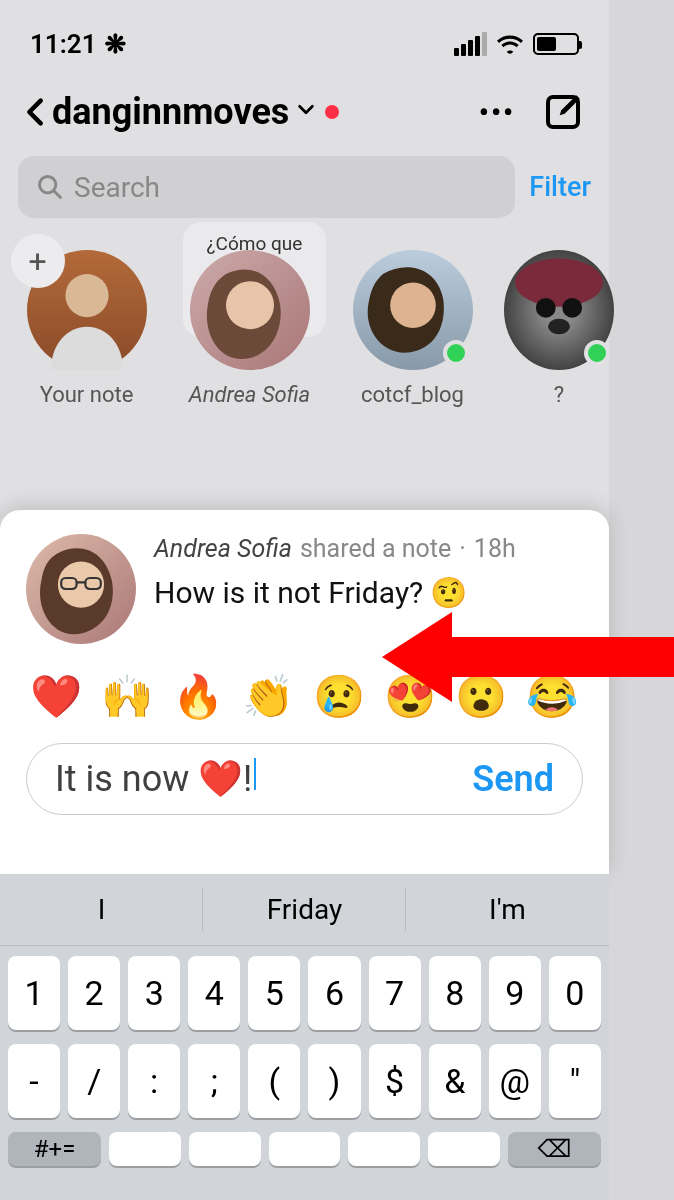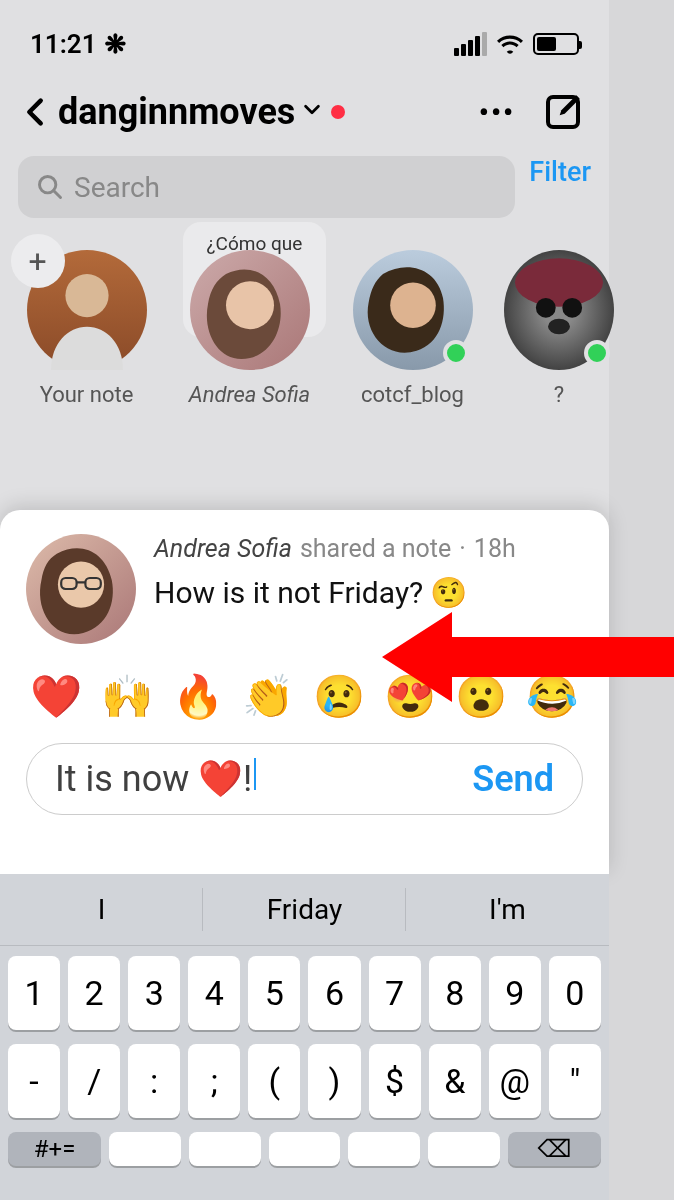--- a/index.html
+++ b/index.html
@@ -16,28 +16,28 @@
   .signal-bars span { width: 5px; background: #000; border-radius: 1px; }
   .signal-bars .b1 { height: 8px; } .signal-bars .b2 { height: 12px; } .signal-bars .b3 { height: 16px; } .signal-bars .b4 { height: 20px; }
   .signal-bars .b5 { height: 24px; background:#aaa;}
   .wifi { width: 26px; height: 20px; }
   .battery { width: 46px; height: 22px; border: 2px solid #000; border-radius: 5px; position: relative; }
   .battery::after { content: ""; position: absolute; right: -5px; top: 6px; width: 3px; height: 8px; background: #000; border-radius: 0 2px 2px 0; }
   .battery .fill { position: absolute; left: 2px; top: 2px; bottom: 2px; width: 45%; background: #000; border-radius: 2px; }
 
   .header { display: flex; align-items: center; padding: 20px 24px 10px 18px; }
   .back-chevron { width: 34px; height: 34px; display:flex;align-items:center;justify-content:center;}
-  .header-title { font-size: 36px; font-weight: 700; color: #000; margin-left: 6px; display:flex;align-items:center;}
+  .header-title { font-size: 36px; font-weight: 700; color: #000; display:flex;align-items:center;}
   .chevron-down { margin-left: 6px; font-size: 20px;}
   .red-dot { width: 14px; height: 14px; background: #ff2e44; border-radius: 50%; margin-left: 8px; }
   .header-spacer { flex: 1; }
   .more-dots { font-size: 28px; letter-spacing: 2px; color:#000; margin-right: 26px; font-weight:700;}
   .compose { width: 44px; height: 44px; display:flex;align-items:center;justify-content:center;}
 
-  .search-row { display: flex; padding: 12px 18px; gap: 14px; }
+  .search-row { display: flex; align-items: center; padding: 12px 18px; gap: 14px; }
   .search-box { flex: 1; height: 62px; background: #d0d0d2; border-radius: 16px; display: flex; align-items: center; padding: 0 18px; color: #888; font-size: 28px; }
   .search-box svg { margin-right: 10px; }
   .filter-link { color: #1c97f3; font-size: 27px; font-weight: 500; }
 
   .notes-row { display: flex; padding: 20px 0 10px 20px; gap: 30px; align-items:flex-end;}
   .note-item { display: flex; flex-direction: column; align-items: center; width: 150px; position:relative;}
   .avatar-circle { width: 120px; height: 120px; border-radius: 50%; background: #999; position: relative; }
   .avatar-circle svg { width:100%; height:100%;}
   .plus-bubble { position: absolute; top: -16px; left: -16px; width: 54px; height: 54px; background: #ececee; border-radius: 50%; display: flex; align-items: center; justify-content: center; font-size: 32px; color: #555; }
   .note-label { margin-top: 12px; font-size: 22px; color: #555; }

